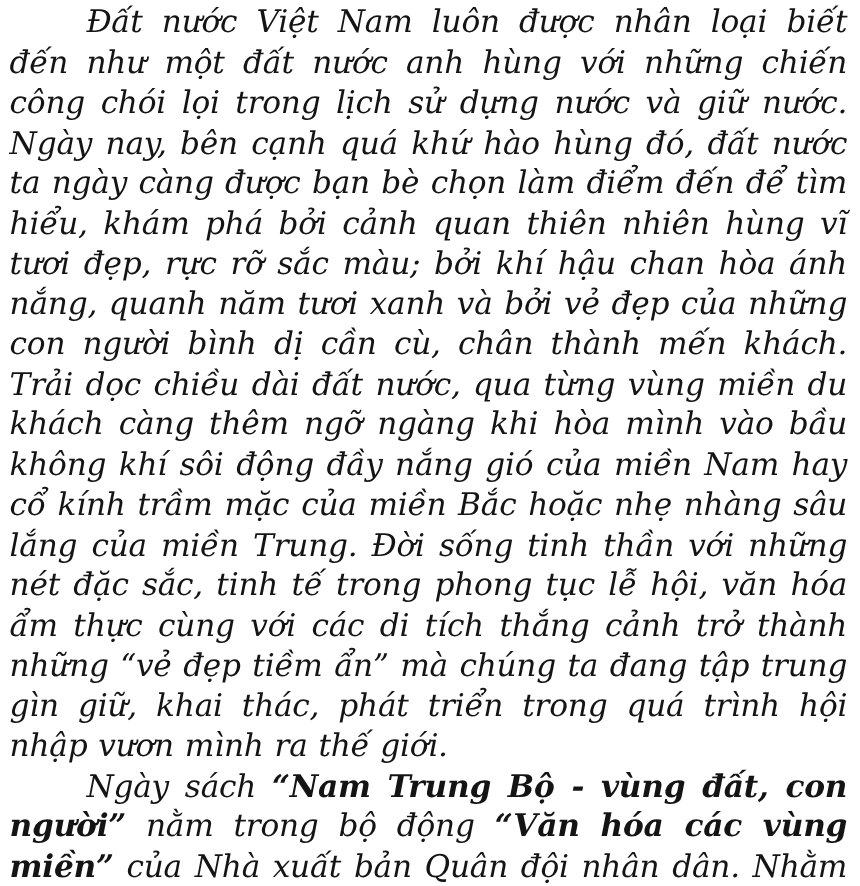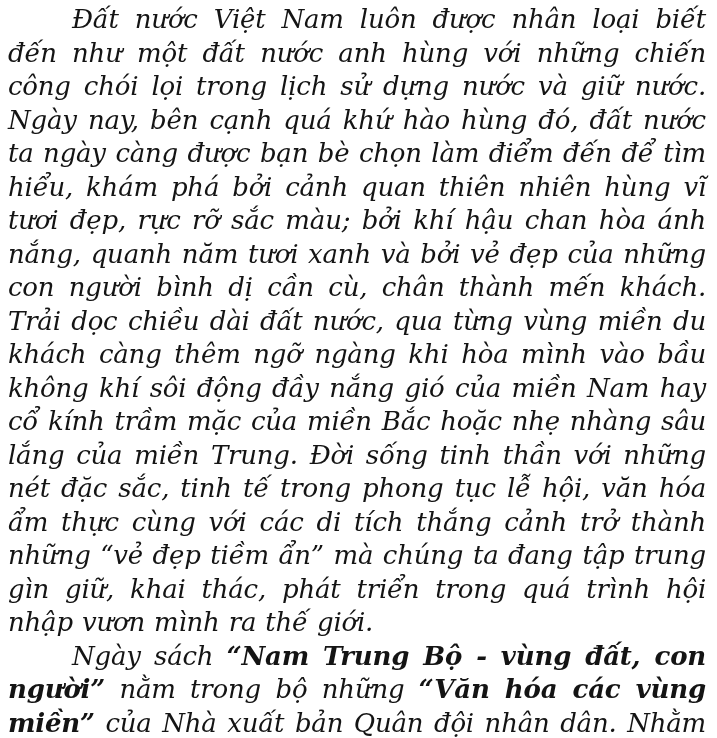--- a/index.html
+++ b/index.html
@@ -33,14 +33,14 @@
   }
   .para span.bold {
     font-weight: bold;
   }
 </style>
 </head>
 <body>
 
 <div class="page">
   <p class="para"><span>Đất nước Việt Nam luôn được nhân loại biết đến như một đất nước anh hùng với những chiến công chói lọi trong lịch sử dựng nước và giữ nước. Ngày nay, bên cạnh quá khứ hào hùng đó, đất nước ta ngày càng được bạn bè chọn làm điểm đến để tìm hiểu, khám phá bởi cảnh quan thiên nhiên hùng vĩ tươi đẹp, rực rỡ sắc màu; bởi khí hậu chan hòa ánh nắng, quanh năm tươi xanh và bởi vẻ đẹp của những con người bình dị cần cù, chân thành mến khách. Trải dọc chiều dài đất nước, qua từng vùng miền du khách càng thêm ngỡ ngàng khi hòa mình vào bầu không khí sôi động đầy nắng gió của miền Nam hay cổ kính trầm mặc của miền Bắc hoặc nhẹ nhàng sâu lắng của miền Trung. Đời sống tinh thần với những nét đặc sắc, tinh tế trong phong tục lễ hội, văn hóa ẩm thực cùng với các di tích thắng cảnh trở thành những “vẻ đẹp tiềm ẩn” mà chúng ta đang tập trung gìn giữ, khai thác, phát triển trong quá trình hội nhập vươn mình ra thế giới.</span></p>
-  <p class="para"><span>Ngày sách </span><span class="bold">“Nam Trung Bộ - vùng đất, con người”</span><span> nằm trong bộ những </span><span class="bold">“Văn hóa các vùng miền”</span><span> của Nhà xuất bản Quân đội nhân dân. Nhằm cung cấp cho bạn đọc hiểu sâu hơn về thiên nhiên, văn hóa, con người, phong tục tập quán và những di tích danh thắng của Nam Trung Bộ.</span></p>
+  <p class="para"><span>Ngày sách </span><span class="bold">“Nam Trung Bộ - vùng đất, con người”</span><span> nằm trong bộ động </span><span class="bold">“Văn hóa các vùng miền”</span><span> của Nhà xuất bản Quân đội nhân dân. Nhằm cung cấp cho bạn đọc hiểu sâu hơn về thiên nhiên, văn hóa, con người, phong tục tập quán và những di tích danh thắng của Nam Trung Bộ.</span></p>
 </div>
 
 </body></html>

